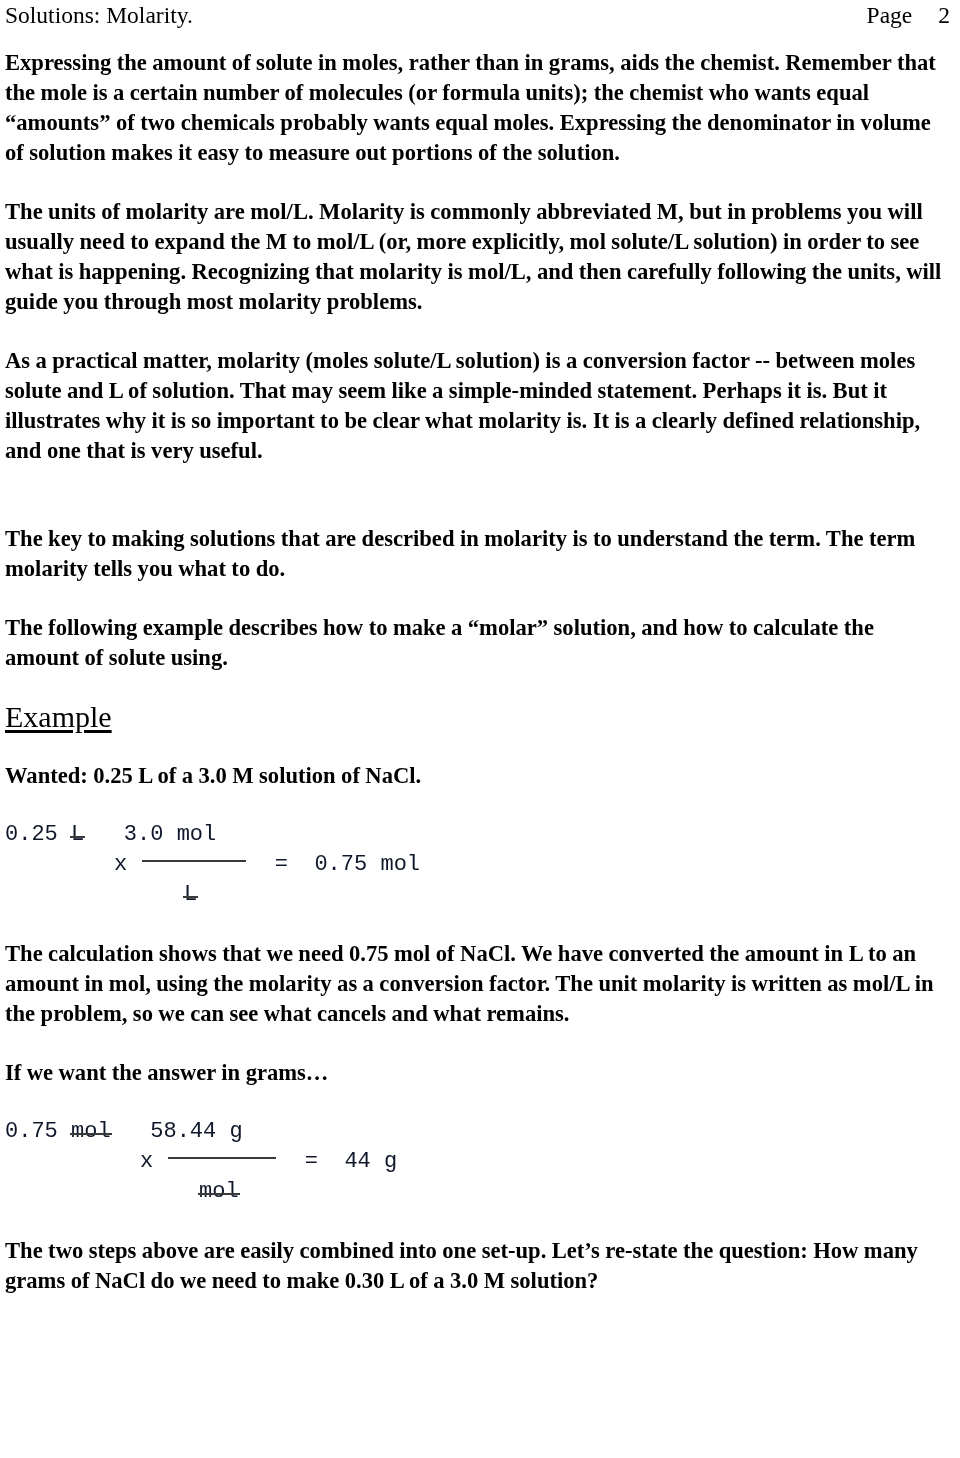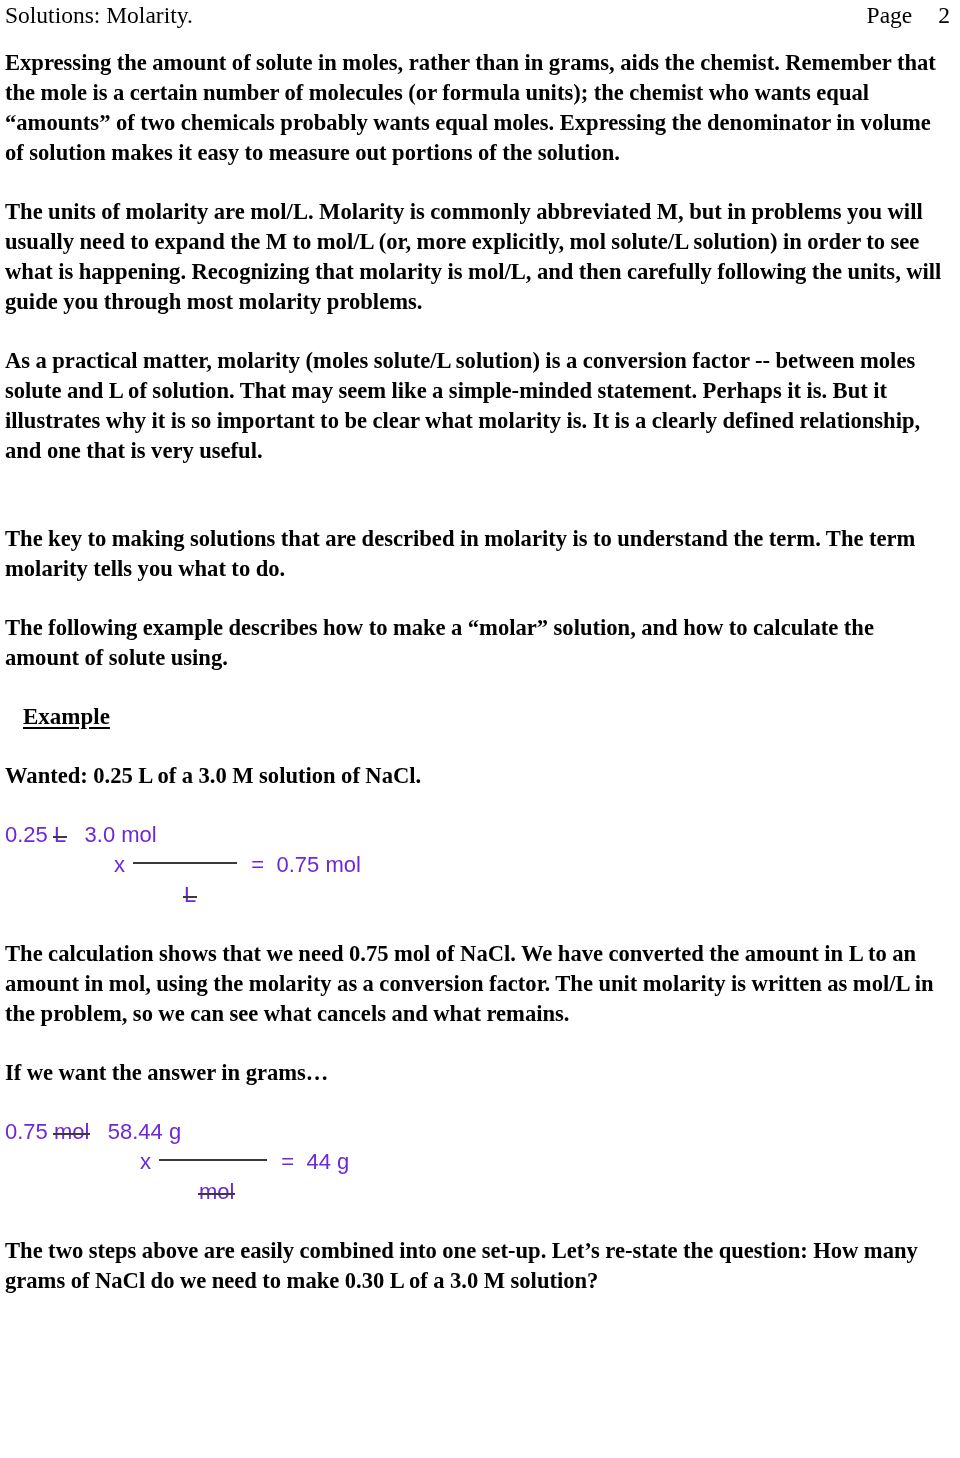--- a/index.html
+++ b/index.html
@@ -64,37 +64,36 @@
     margin: 0 0 29px 0;
     font-size: 22.6px;
     line-height: 30px;
     white-space: pre;
   }
   .heading-c .ul {
     text-decoration: underline;
     text-underline-offset: 3px;
   }
   .heading-example {
-    margin: 0 0 29px 18px;
-    font-size: 23px;
+    margin: 0 0 29px 0;
+    font-size: 30px;
     line-height: 30px;
-    font-weight: bold;
   }
   .heading-example .ul {
     text-decoration: underline;
     text-underline-offset: 3px;
   }
 
   
   .eq {
-    font-family: Liberation Sans, sans-serif;
+    font-family: Liberation Mono, monospace;
     font-size: 22px;
     line-height: 30px;
     margin: 0 0 29px 0;
-    color: #6d28d9;
+    color: #0f172a;
     white-space: pre;
     position: relative;
     height: 90px;
   }
   .eq .row {
     position: absolute;
     left: 0;
     white-space: pre;
   }
   .eq .row-top    { top: 0px; }

